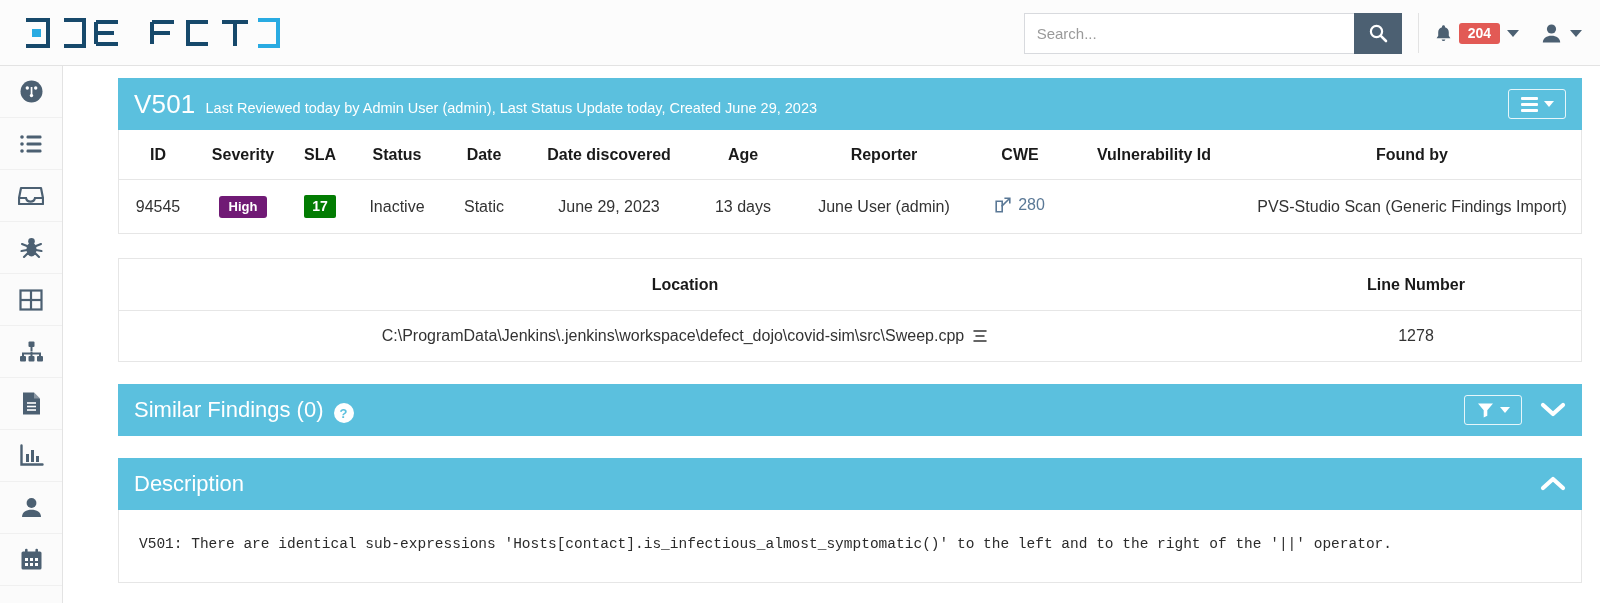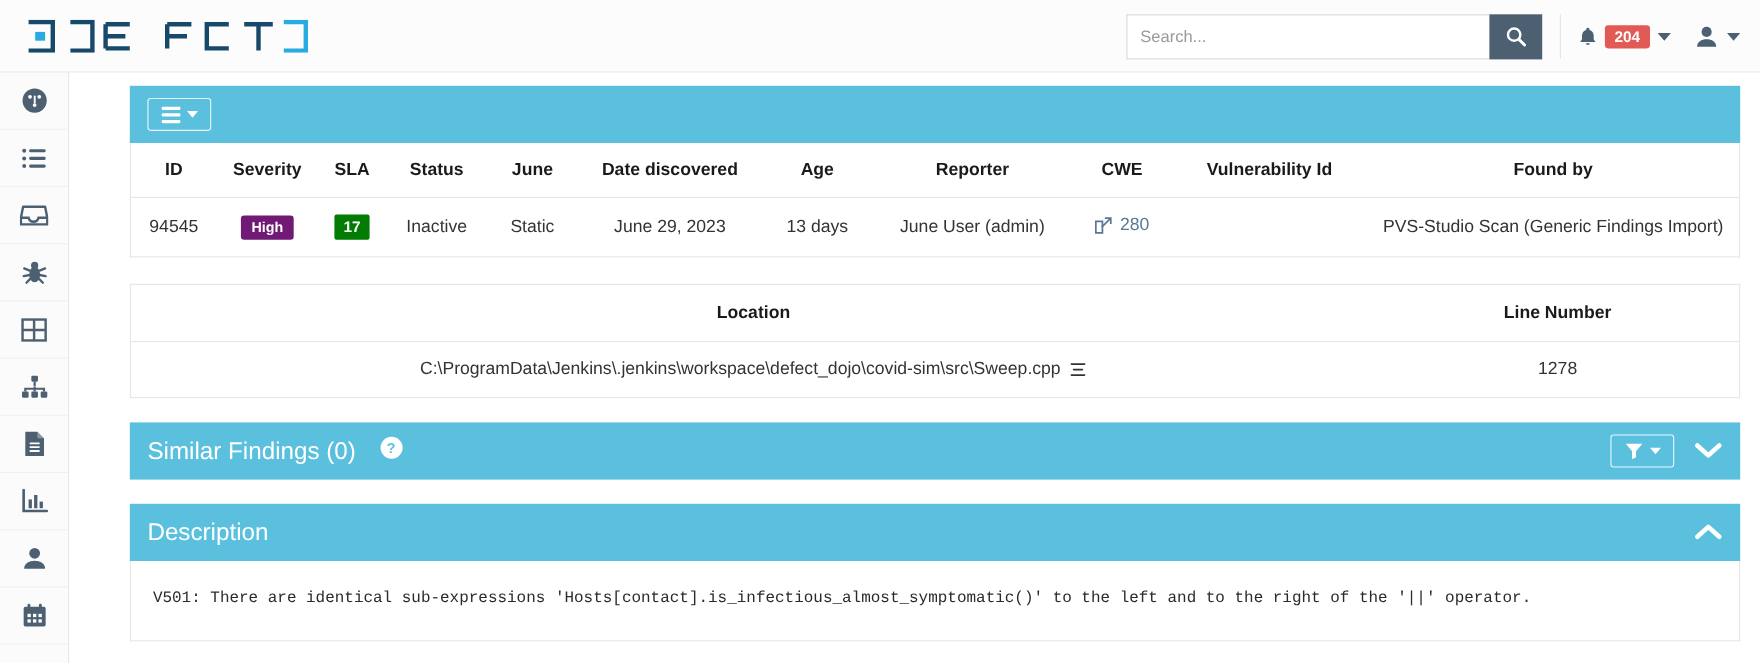--- a/index.html
+++ b/index.html
@@ -109,21 +109,21 @@
   table.loc { width:100%; border-collapse:collapse; }
   table.loc th {
     font-size:16px; font-weight:bold; color:#1a1a1a; padding: 17px 10px 16px;
     border-bottom:1px solid #e6e6e6; text-align:center;
   }
   table.loc td { font-size:16px; color:#333; padding: 16px 10px; text-align:center; }
   .loc-path { display:inline-flex; align-items:center; gap:8px; }
 
   
   .sect-bar { height: 52px; margin: 22px 18px 0 55px; }
-  .sect-title { font-size:22px; font-weight:400; display:flex; align-items:flex-start; gap:22px; }
+  .sect-title { font-size:22px; font-weight:400; display:flex; align-items:flex-end; gap:10px; }
   .help-dot {
     width:20px;height:20px;border-radius:50%;background:#fff;color:#5bc0de;
     font-size:13px; font-weight:bold; display:flex;align-items:center;justify-content:center;
     cursor:pointer;
   }
   .sect-right { display:flex; align-items:center; gap:18px; }
   .chev { cursor:pointer; display:flex; align-items:center; }
 
   .desc-panel { margin: 0 18px 0 55px; border:1px solid #e6e6e6; border-top:none; background:#fff; }
   .desc-body {
@@ -303,39 +303,43 @@
             <rect x="10" y="15" width="3" height="3"></rect>
             <rect x="15" y="15" width="3" height="3"></rect>
         </g>
       </svg>
     </div>
   </div>
 
   <div class="content">
 
     <div class="panel-head title-bar">
+      <div class="panel-title-main">
+        <span class="v-big">V501</span>
+        <span class="v-sub">Last Reviewed today by Admin User (admin), Last Status Update today, Created June 29, 2023</span>
+      </div>
       <button class="btn-ghost">
         <span class="hamb">
             <i></i>
             <i></i>
             <i></i>
           </span>
         <span class="caret-w"></span>
       </button>
     </div>
 
     <div class="table-wrap">
       <table class="t">
         <thead>
           <tr>
             <th style="width:78px">ID</th>
             <th style="width:92px">Severity</th>
             <th style="width:62px">SLA</th>
             <th style="width:92px">Status</th>
-            <th style="width:82px">June</th>
+            <th style="width:82px">Date</th>
             <th style="width:168px">Date discovered</th>
             <th style="width:100px">Age</th>
             <th style="width:182px">Reporter</th>
             <th style="width:90px">CWE</th>
             <th style="width:178px">Vulnerability Id</th>
             <th>Found by</th>
           </tr>
         </thead>
         <tbody>
           <tr>

